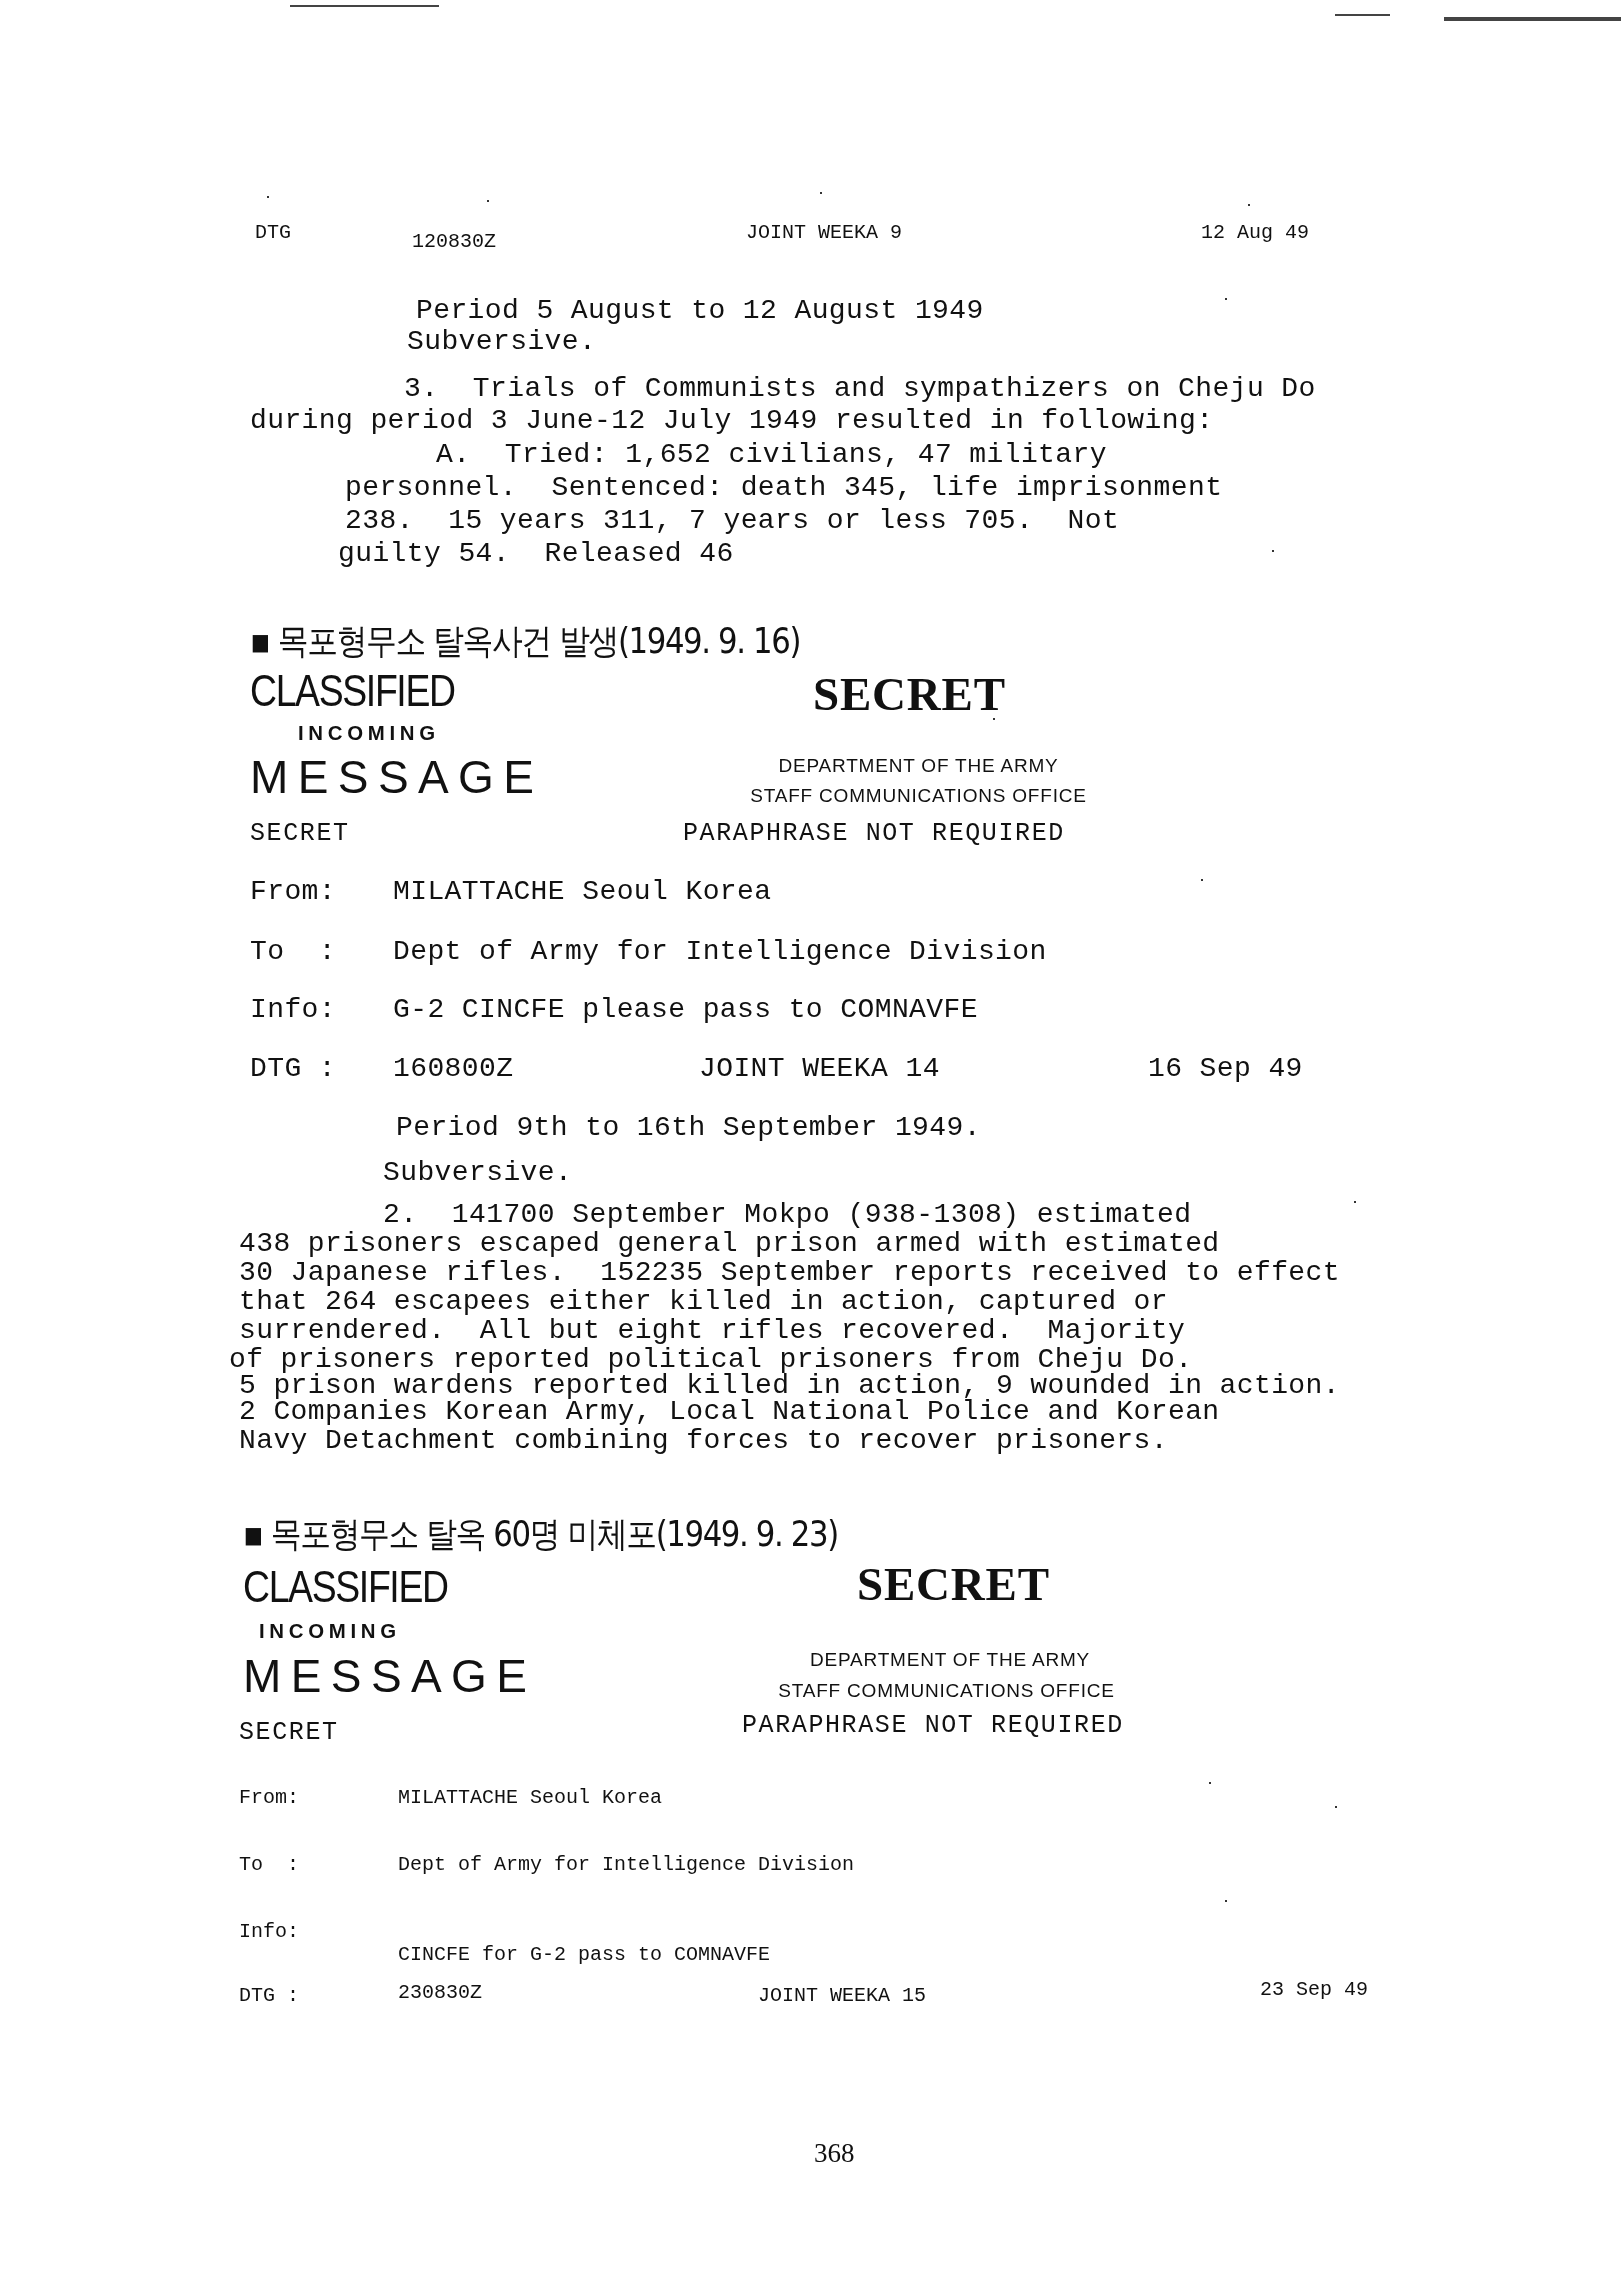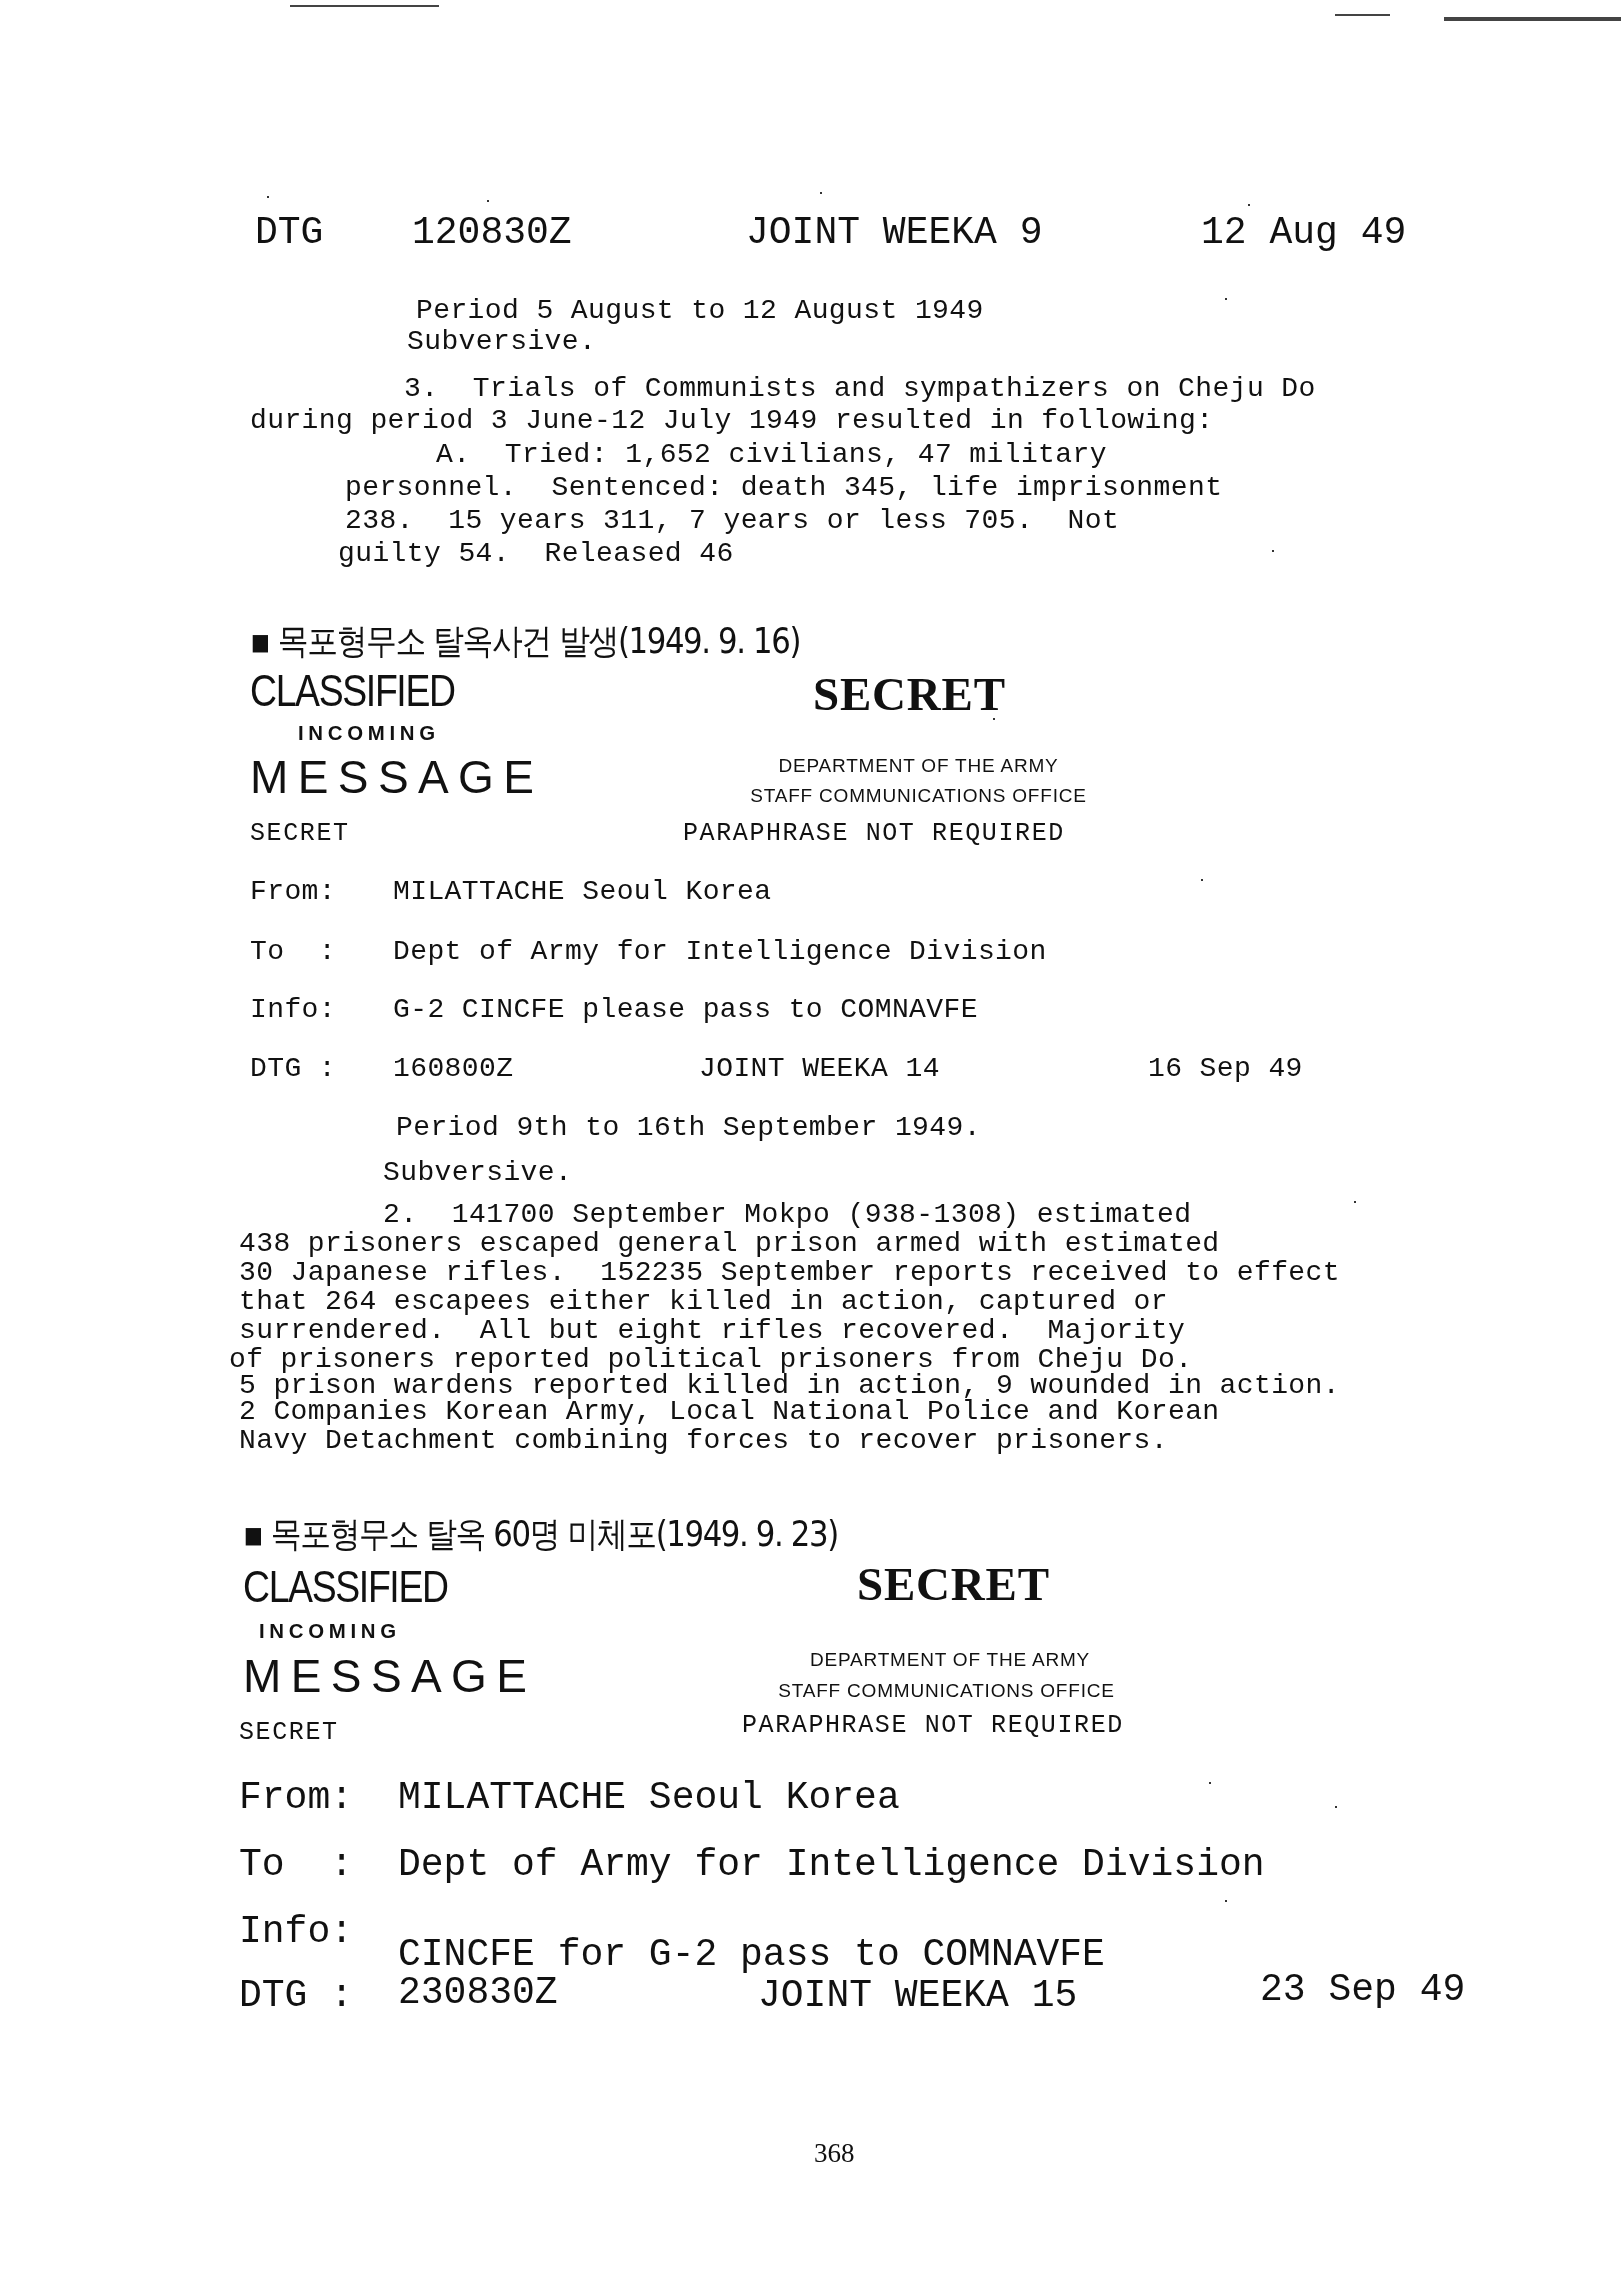--- a/index.html
+++ b/index.html
@@ -1,40 +1,40 @@
 <!DOCTYPE html>
 <html style="font-size:12.6px"><head>
   <meta charset="utf-8">
   <style>
     html, body { margin:0; padding:0; background:#ffffff; }
     body { width:1622px; height:2295px; position:relative; overflow:hidden; color:#111; }
     .abs { position:absolute; white-space:pre; }
     .tw { font-family:"Liberation Mono","DejaVu Sans Mono",monospace; font-size:28px; line-height:30px; letter-spacing:0.4px; }
-    .tw-lg { font-family:"Liberation Mono","DejaVu Sans Mono",monospace; font-size:38px; line-height:32px; }
+    .tw-lg { font-family:"Liberation Mono","DejaVu Sans Mono",monospace; font-size:20px; line-height:32px; }
     .kr { font-family:"DejaVu Sans",sans-serif; font-size:35px; letter-spacing:-1.6px; transform:scaleX(0.88); transform-origin:left; }
     .cls { font-family:"Liberation Sans",sans-serif; font-size:44px; letter-spacing:-1.6px; transform:scaleX(0.85); transform-origin:left; }
     .secret-big { font-family:"Liberation Serif",serif; font-size:47px; font-weight:bold; letter-spacing:0.8px; }
     .incoming { font-family:"Liberation Sans",sans-serif; font-size:20.4px; font-weight:bold; letter-spacing:4.7px;text-align:right; }
     .msg { font-family:"Liberation Sans",sans-serif; font-size:46px; letter-spacing:9.4px; }
     .dept { font-family:"Liberation Sans",sans-serif; font-size:19px; letter-spacing:0.8px; text-align:center; }
     .pnr { font-family:"Liberation Mono",monospace; font-size:25px; letter-spacing:1.6px; }
     .pgnum { font-family:"Liberation Serif",serif; font-size:27px; }
     .speck { position:absolute; background:#333; width:2.4px; height:2.4px; }
     .topbar { position:absolute; height:2.4px; background:#444; }
   </style>
 </head>
 <body>
 
 <div class="topbar" style="left:290px;top:4.7px;width:149px;"></div>
 <div class="topbar" style="left:1335px;top:14px;width:55px;"></div>
 <div class="topbar" style="left:1444px;top:17.3px;width:177px;height:3.9px;"></div>
 
 <div>
   <div class="abs tw-lg" style="left:255px;top:217px;">DTG</div>
-  <div class="abs tw-lg" style="left:412px;top:217px;">120830Z</div>
+  <div class="abs tw-lg" style="left:412px;top:226px;">120830Z</div>
   <div class="abs tw-lg" style="left:746px;top:217px;">JOINT WEEKA 9</div>
   <div class="abs tw-lg" style="left:1201px;top:217px;">12 Aug 49</div>
   <div class="abs tw" style="left:408px;top:296px;margin-left:8px;">Period 5 August to 12 August 1949</div>
   <div class="abs tw" style="left:407px;top:327px;">Subversive.</div>
   <div class="abs tw" style="left:404px;top:374px;">3.  Trials of Communists and sympathizers on Cheju Do</div>
   <div class="abs tw" style="left:250px;top:406px;">during period 3 June-12 July 1949 resulted in following:</div>
   <div class="abs tw" style="left:436px;top:440px;">A.  Tried: 1,652 civilians, 47 military</div>
   <div class="abs tw" style="left:345px;top:473px;">personnel.  Sentenced: death 345, life imprisonment</div>
   <div class="abs tw" style="left:345px;top:506px;">238.  15 years 311, 7 years or less 705.  Not</div>
   <div class="abs tw" style="left:338px;top:539px;">guilty 54.  Released 46</div>

